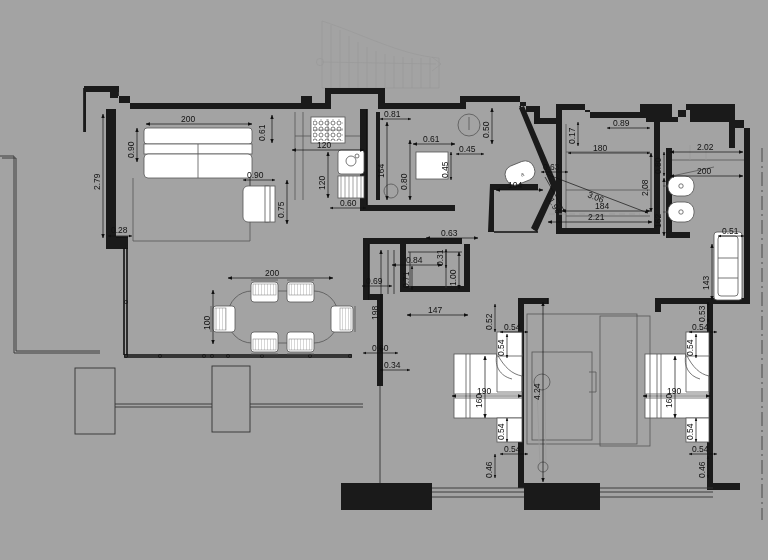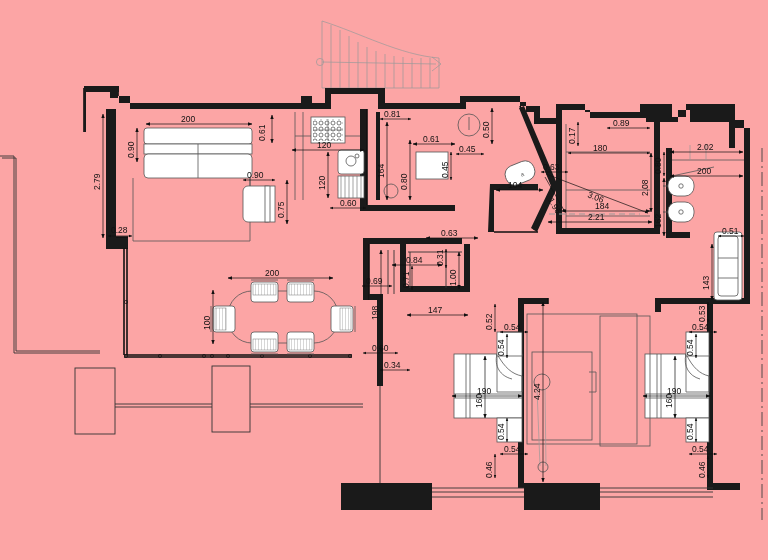--- a/index.html
+++ b/index.html
@@ -1,19 +1,19 @@
 <!DOCTYPE html>
 <html><head>
 <meta charset="utf-8">
 <title>Floor Plan</title>
 <style>
   html,body{margin:0;padding:0;background:#ffffff;}
   body{width:768px;height:560px;overflow:hidden;
        font-family:"Liberation Sans", sans-serif;}
-  #plan-root{position:relative;width:768px;height:560px;background:#fca5a5;}
+  #plan-root{position:relative;width:768px;height:560px;background:#a3a3a3;}
   svg#plan{display:block;width:768px;height:560px;}
   .wall{fill:#1a1a1a;stroke:none;}
   .wall-line{fill:none;stroke:#111111;stroke-width:1.6;}
   .wall-thin{fill:none;stroke:#333333;stroke-width:0.9;}
   .furn{fill:none;stroke:#555555;stroke-width:0.8;}
   .furn-fill{fill:#ffffff;stroke:#555555;stroke-width:0.8;}
   .light{fill:none;stroke:#9a9a9a;stroke-width:0.7;}
   .hatch{fill:none;stroke:#666666;stroke-width:0.6;}
   .dim{fill:none;stroke:#111111;stroke-width:0.7;}
   .dashed{fill:none;stroke:#9a9a9a;stroke-width:1.1;stroke-dasharray:6 4;}

